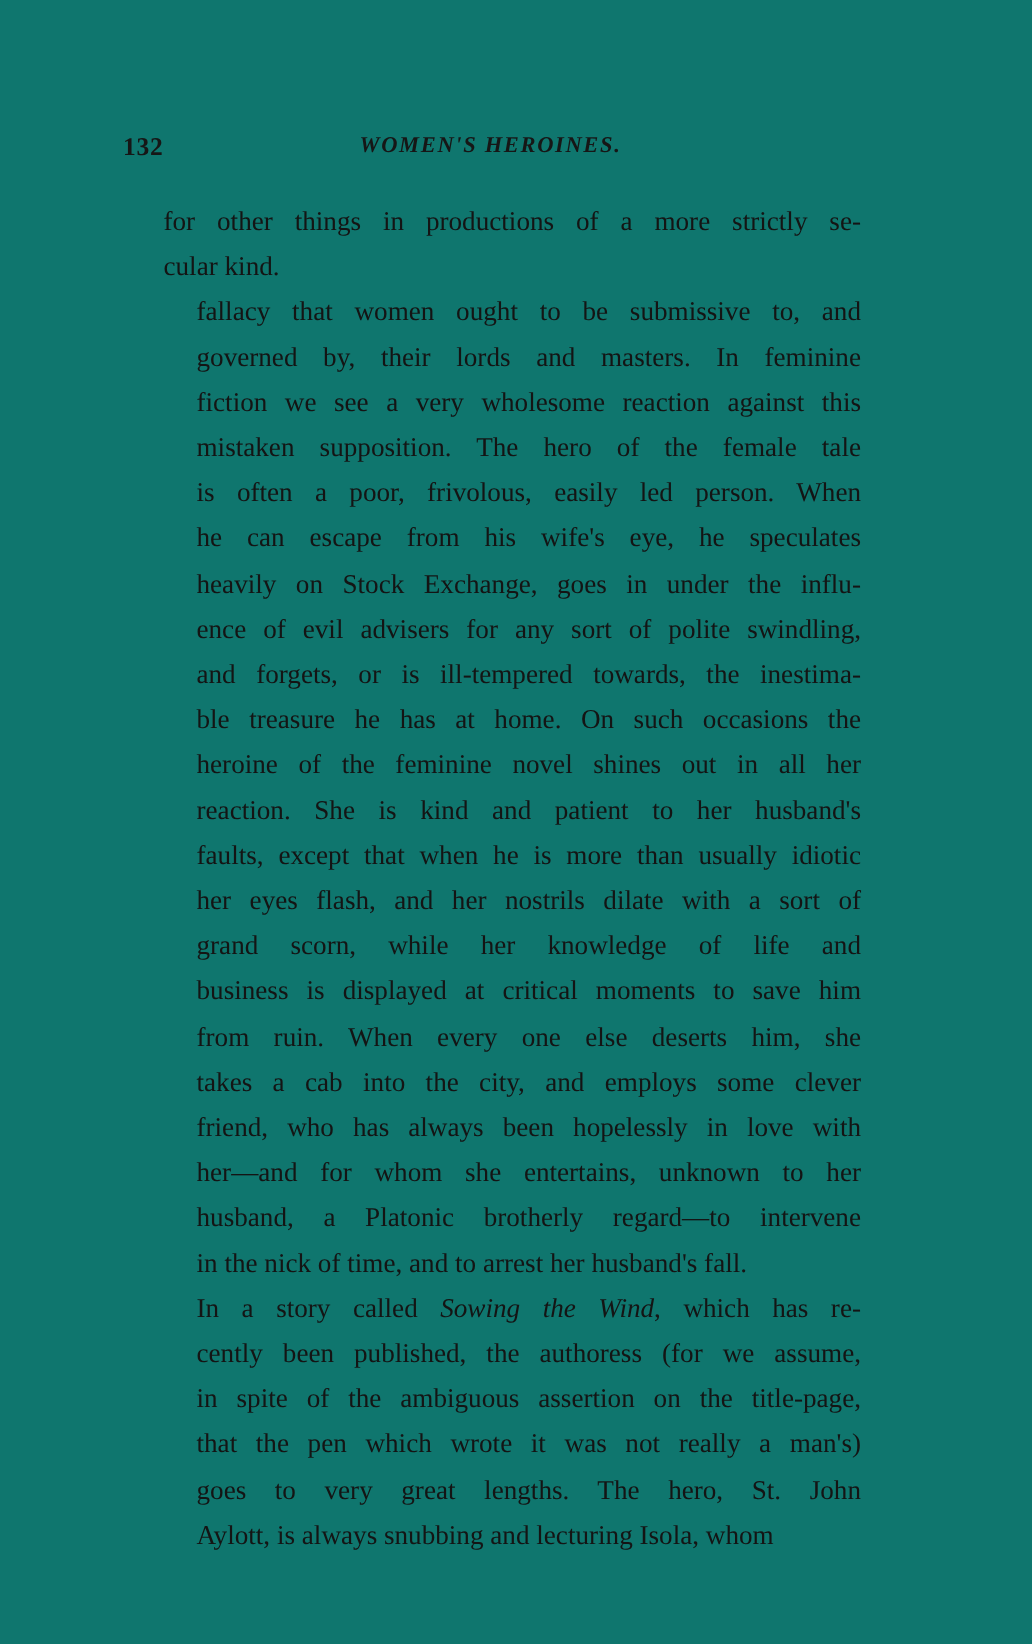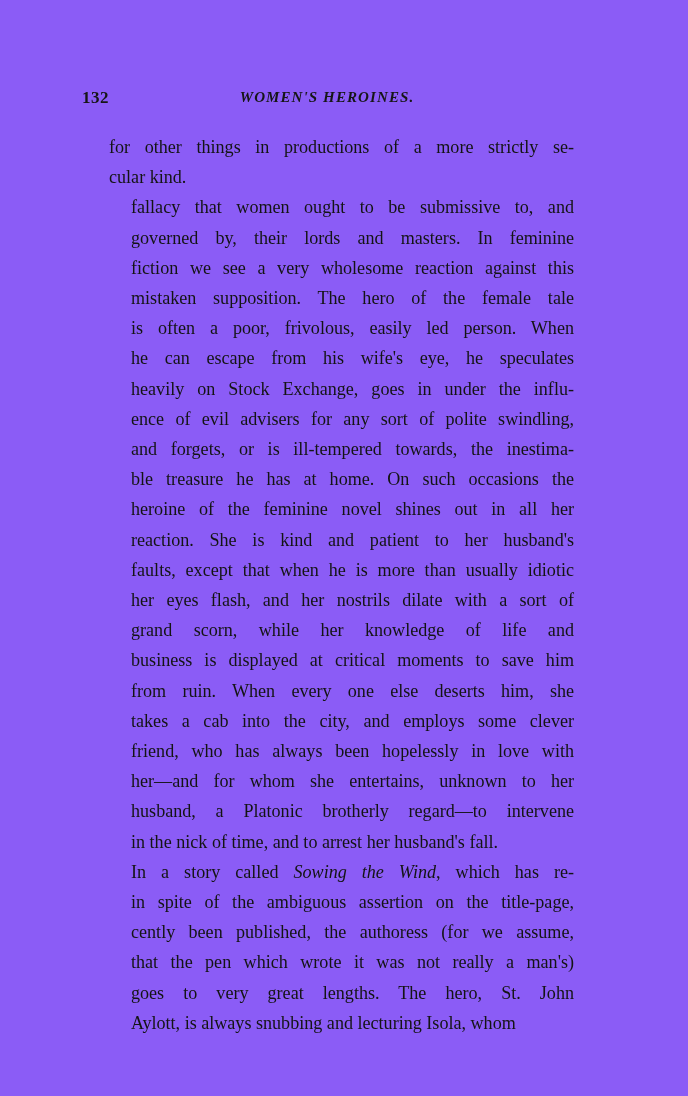--- a/index.html
+++ b/index.html
@@ -14,21 +14,21 @@
     color: #1a1a1a;
     position: relative;
     overflow: hidden;
   }
   .page {
     position: absolute;
     left: 0;
     top: 0;
     width: 688px;
     height: 1096px;
-    background: #8b5cf6;
+    background: #0f766e;
   }
   .header {
     position: absolute;
     left: 82px;
     top: 88px;
     width: 490px;
     height: 22px;
   }
   .folio {
     position: absolute;
@@ -125,21 +125,21 @@
       <span class="line j">from ruin.   When every one else deserts him, she</span>
       <span class="line j">takes a cab into the city, and employs some clever</span>
       <span class="line j">friend, who has always been hopelessly in love with</span>
       <span class="line j">her—and for whom she entertains, unknown to her</span>
       <span class="line j">husband, a Platonic brotherly regard—to intervene</span>
       <span class="line last">in the nick of time, and to arrest her husband's fall.</span>
     </p>
 
     <p class="para indent">
       <span class="line j" id="p3line0">In a story called <span class="ital">Sowing the Wind</span>, which has re-</span>
+      <span class="line j">cently been published, the authoress (for we assume,</span>
       <span class="line j">in spite of the ambiguous assertion on the title-page,</span>
-      <span class="line j">cently been published, the authoress (for we assume,</span>
       <span class="line j">that the pen which wrote it was not really a man's)</span>
       <span class="line j">goes to very great lengths.   The hero, St. John</span>
       <span class="line last">Aylott, is always snubbing and lecturing Isola, whom</span>
     </p>
 
   </div>
 </div>
 
 </body></html>

